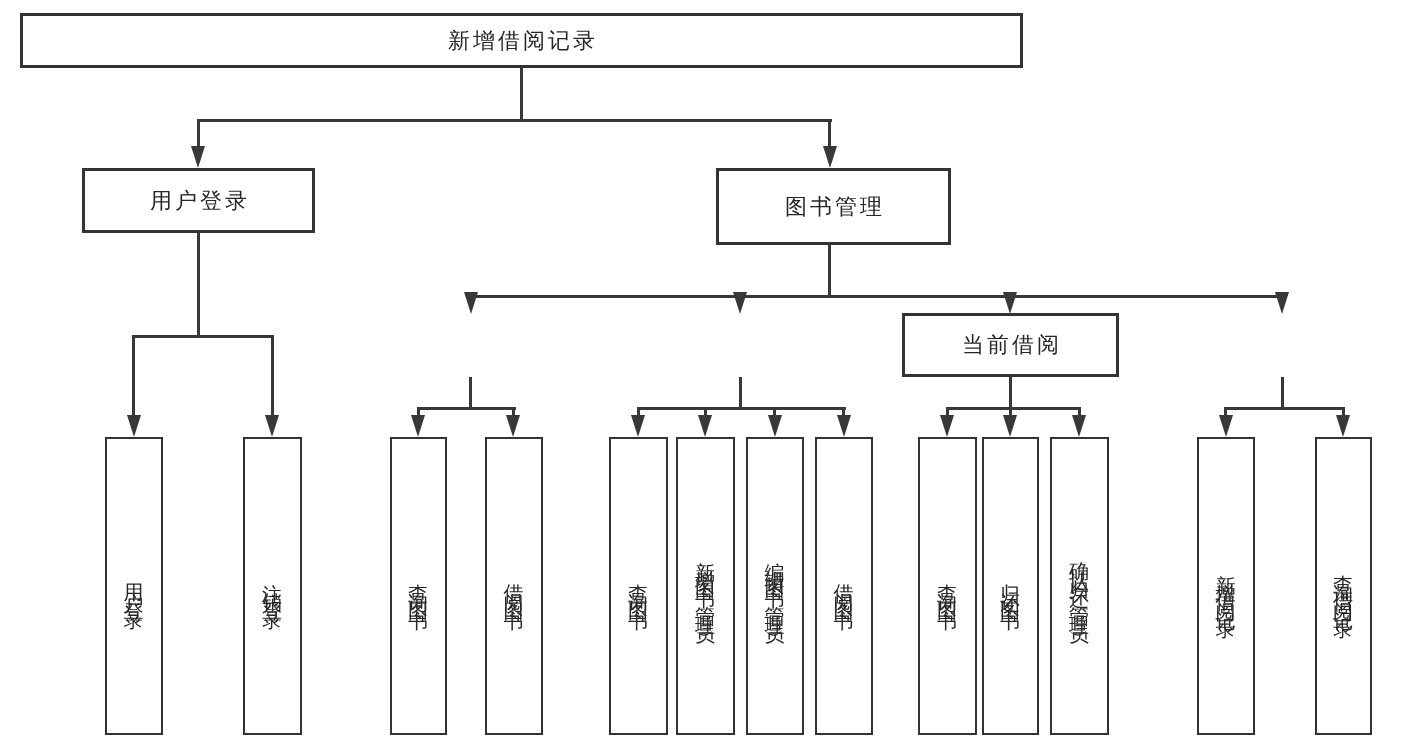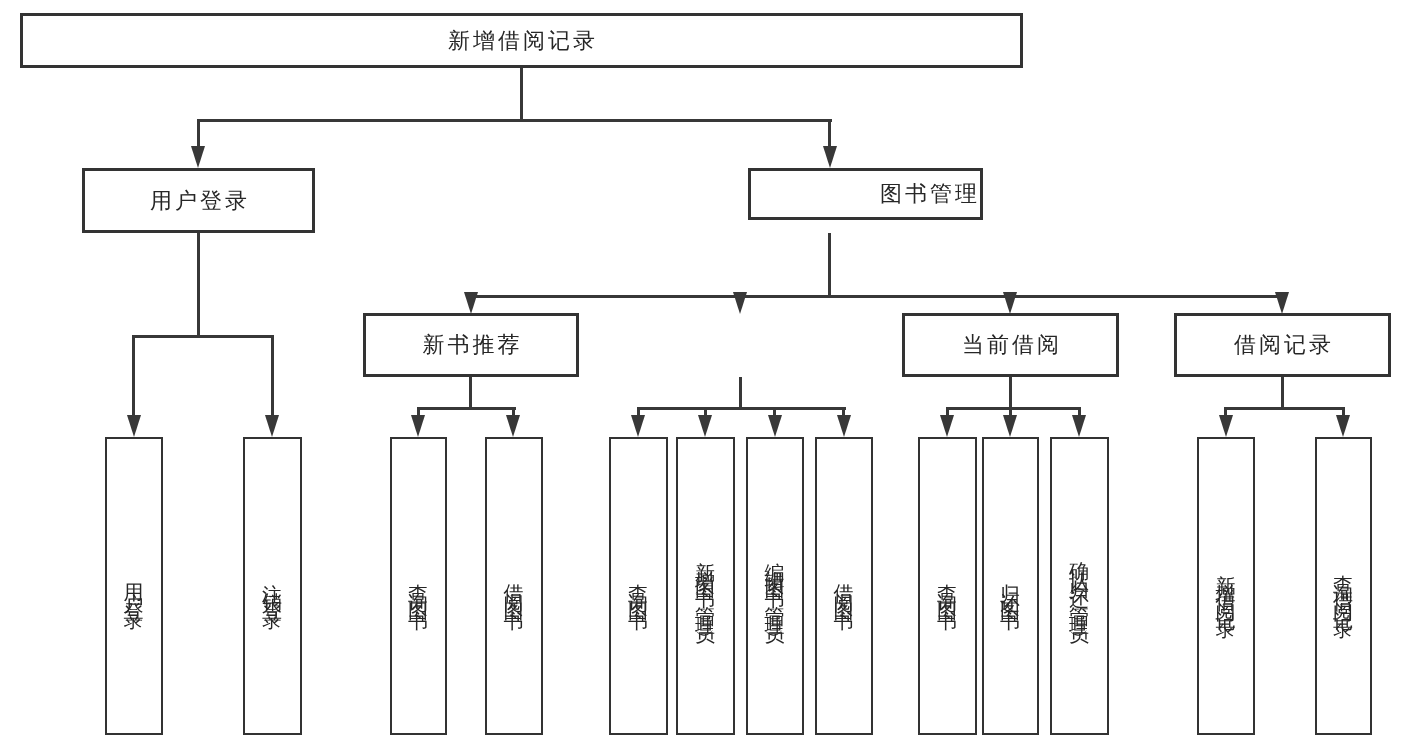--- a/index.html
+++ b/index.html
@@ -37,32 +37,26 @@
 
 <div class="canvas">
 
   <div class="box h" style="left:20px;top:13px;width:1003px;height:55px;">
     <span>新增借阅记录</span>
   </div>
 
   <div class="box h" style="left:82px;top:168px;width:233px;height:65px;">
     <span>用户登录</span>
   </div>
-  <div class="box h" style="left:748px;top:168px;width:235px;height:52px;justify-content:flex-end;">
+  <div class="box h" style="left:716px;top:168px;width:235px;height:77px;">
     <span>图书管理</span>
   </div>
 
-  <div class="box h" style="left:363px;top:313px;width:216px;height:64px;">
-    <span>新书推荐</span>
-  </div>
   <div class="box h" style="left:902px;top:313px;width:217px;height:64px;">
     <span>当前借阅</span>
-  </div>
-  <div class="box h" style="left:1174px;top:313px;width:217px;height:64px;">
-    <span>借阅记录</span>
   </div>
 
   <div class="box v" style="left:105px;top:437px;width:58px;height:298px;">
     <span>用户登录</span>
   </div>
   <div class="box v" style="left:243px;top:437px;width:59px;height:298px;">
     <span>注销登录</span>
   </div>
   <div class="box v" style="left:390px;top:437px;width:57px;height:298px;">
     <span>查询图书</span>

